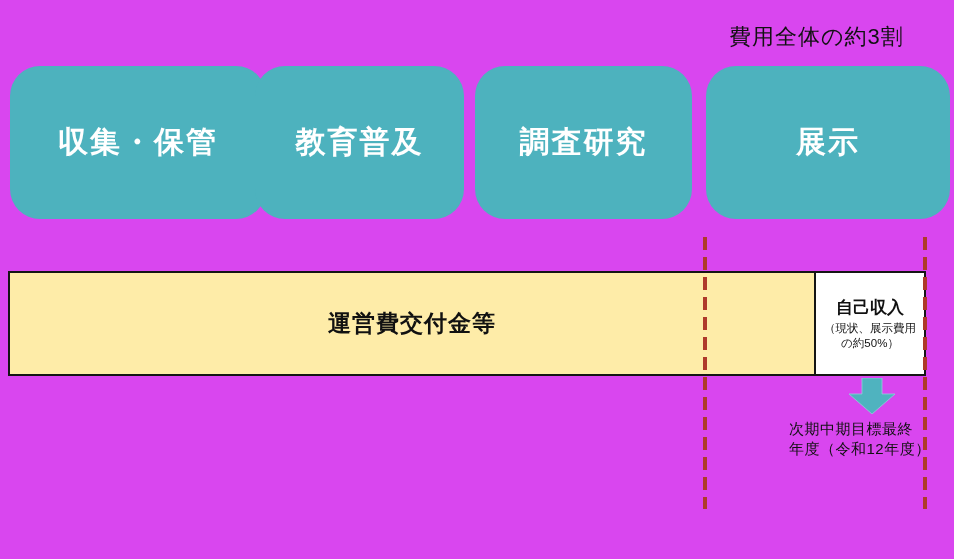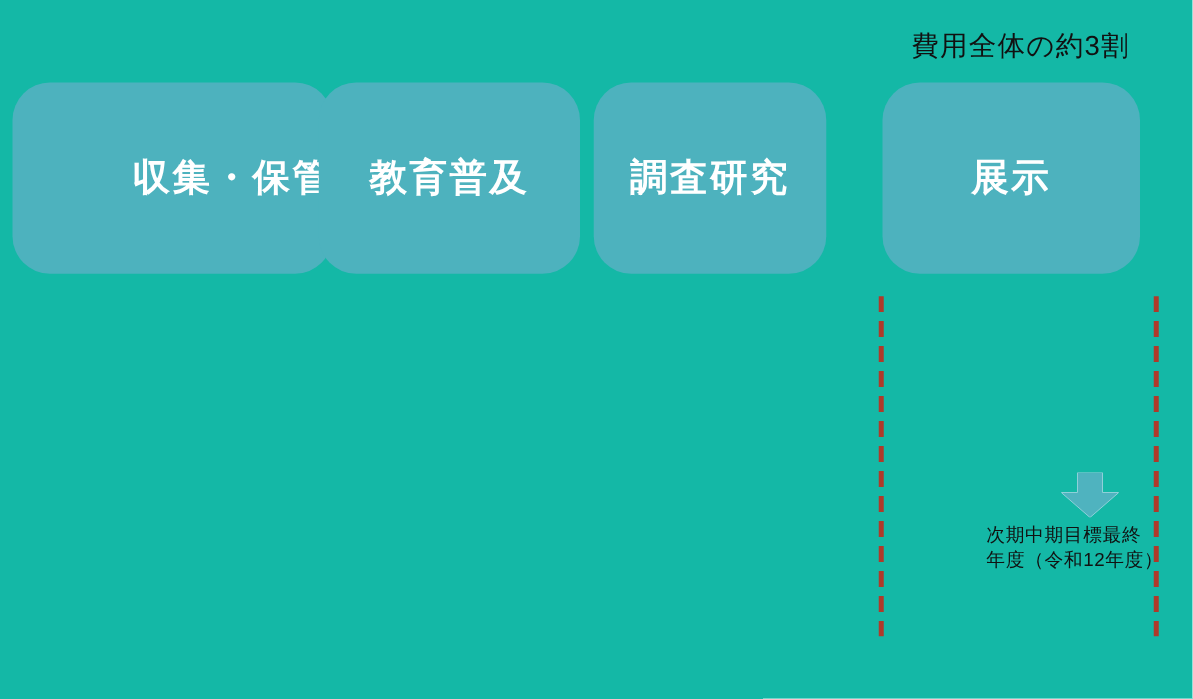--- a/index.html
+++ b/index.html
@@ -1,35 +1,35 @@
 <!DOCTYPE html>
 <html><head>
 <meta charset="utf-8">
 <style>
   html,body{margin:0;padding:0;background:#ffffff;}
   body{font-family:"Liberation Sans","DejaVu Sans",sans-serif;color:#111;}
-  .canvas{position:relative;width:954px;height:559px;background:#14b8a6;overflow:hidden;}
+  .canvas{position:relative;width:954px;height:559px;background:#d946ef;overflow:hidden;}
 
   
   .annotation-top{
     position:absolute;left:729px;top:22px;
     font-size:22px;letter-spacing:1px;color:#111;white-space:nowrap;
   }
 
   
   .fbox{
     position:absolute;top:66px;height:153px;
     background:#4DB2BE;border-radius:30px;
     display:flex;align-items:center;justify-content:center;
   }
   .fbox .fbox-label{color:#ffffff;font-weight:bold;font-size:30px;letter-spacing:2px;white-space:nowrap;}
-  .fbox-1{left:10px;width:256px;justify-content:flex-end;}
+  .fbox-1{left:10px;width:256px;}
   .fbox-2{left:255px;width:209px;}
-  .fbox-3{left:475px;width:186px;}
-  .fbox-4{left:706px;width:206px;}
+  .fbox-3{left:475px;width:217px;}
+  .fbox-4{left:706px;width:244px;}
 
   
   .funding-bar{
     position:absolute;left:8px;top:271px;width:918px;height:105px;
     box-sizing:border-box;border:2px solid #151515;background:#ffffff;
     display:flex;
   }
   .bar-yellow{
     width:806px;background:#FEECA8;border-right:2px solid #151515;
     display:flex;align-items:center;justify-content:center;box-sizing:border-box;
@@ -71,20 +71,32 @@
   <div class="fbox fbox-2">
     <span class="fbox-label">教育普及</span>
   </div>
   <div class="fbox fbox-3">
     <span class="fbox-label">調査研究</span>
   </div>
   <div class="fbox fbox-4">
     <span class="fbox-label">展示</span>
   </div>
 
+  <div class="funding-bar">
+    <div class="bar-yellow">
+      <span class="bar-yellow-label">運営費交付金等</span>
+    </div>
+    <div class="bar-white">
+      <span class="self-income-title">自己収入</span>
+      <span class="self-income-note">
+        <span>（現状、展示費用</span><br>
+        <span>の約50%）</span>
+      </span>
+    </div>
+  </div>
 
   <div class="dash-line dash-left"></div>
   <div class="dash-line dash-right"></div>
 
   <svg class="down-arrow" viewBox="0 0 46 36" aria-hidden="true">
     <polygon points="13,0 33,0 33,16 46,16 23,36 0,16 13,16" fill="#4FB3BF" stroke="#8FD0D9" stroke-width="0.8"></polygon>
   </svg>
 
   <div class="target-note">
     <span>次期中期目標最終</span><br>

